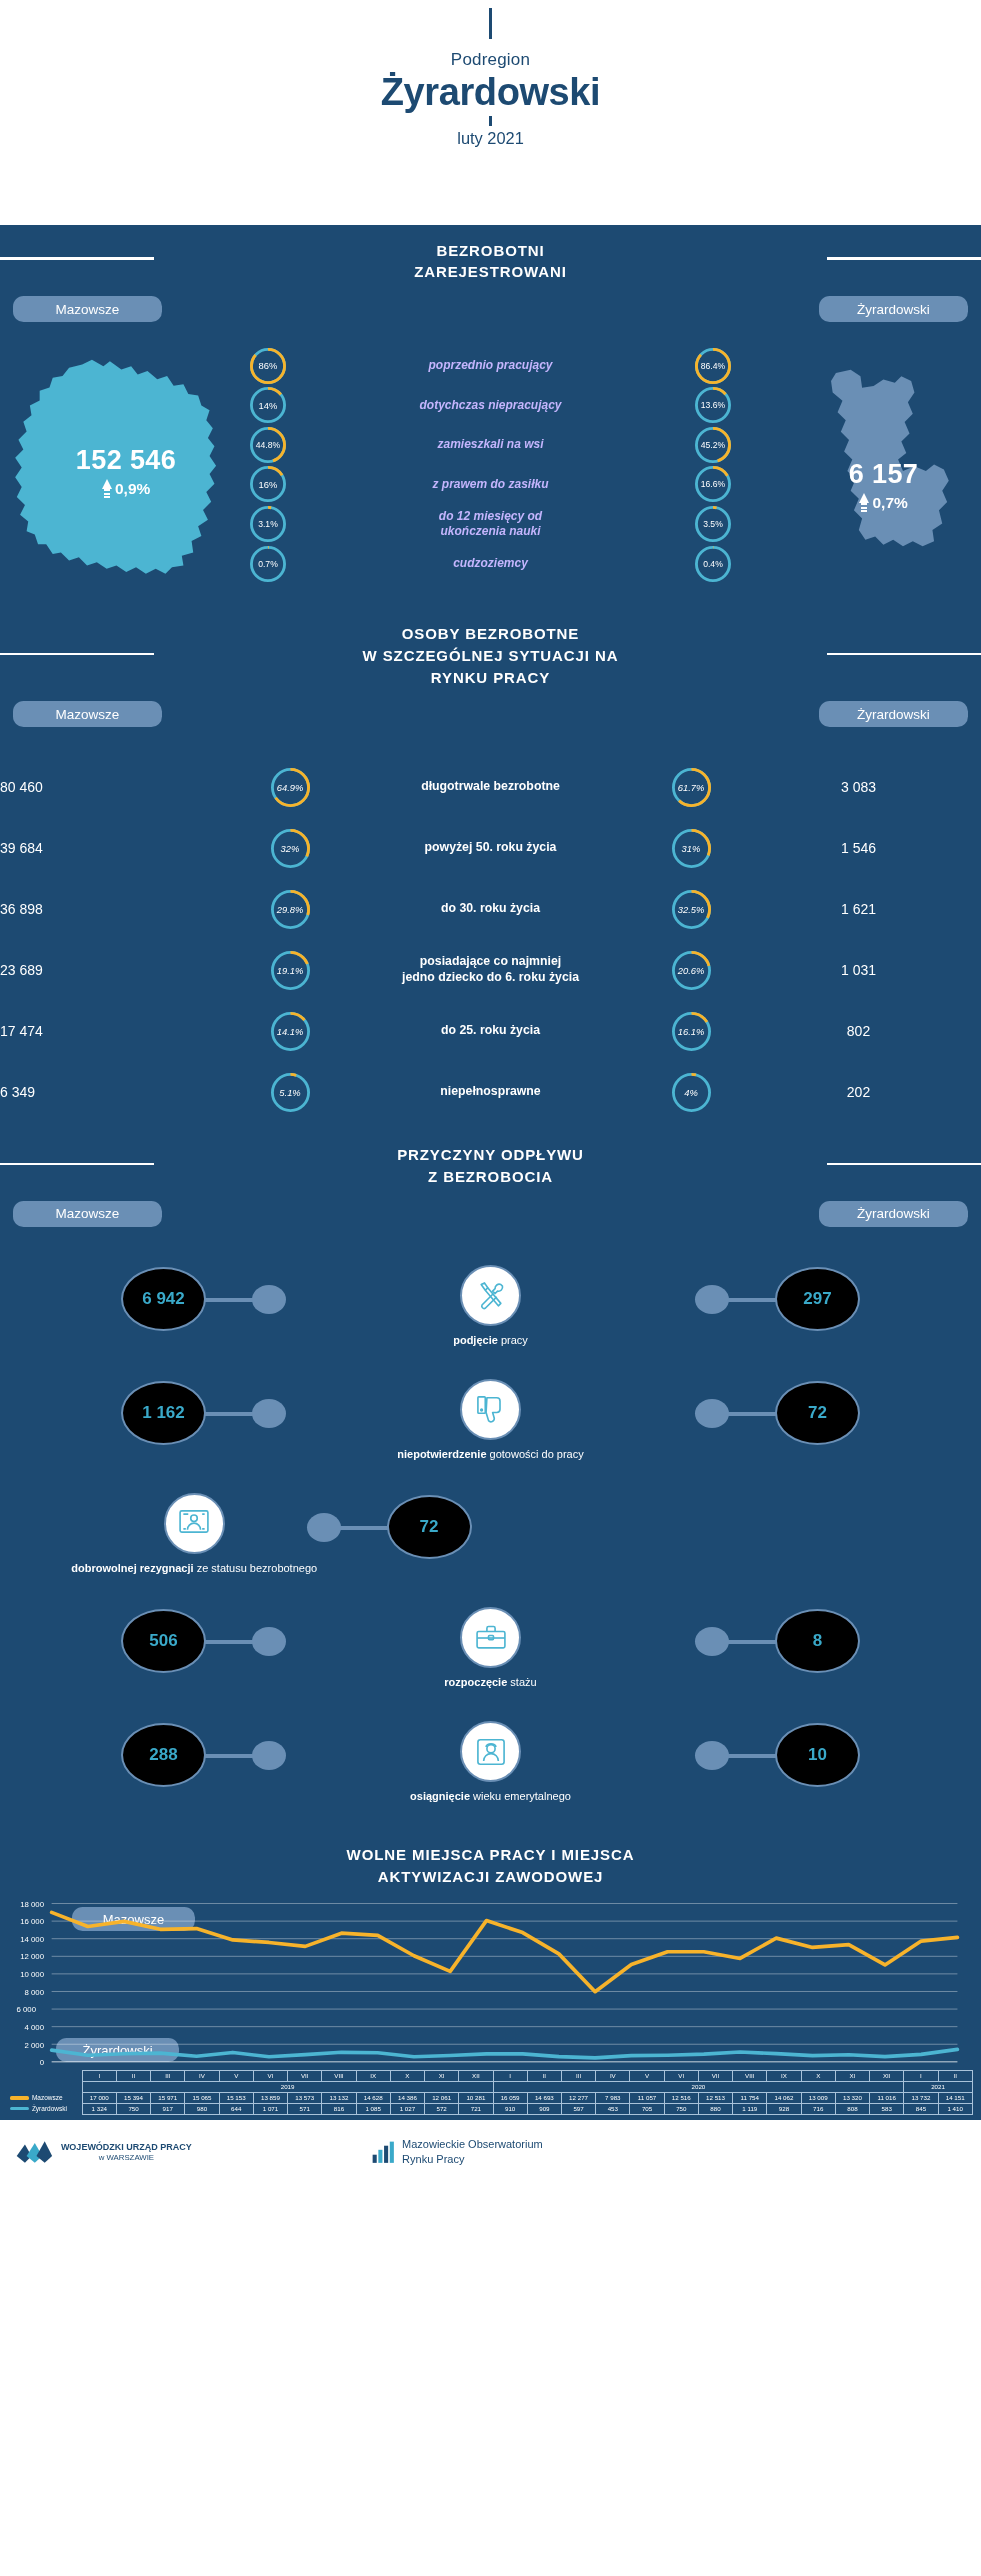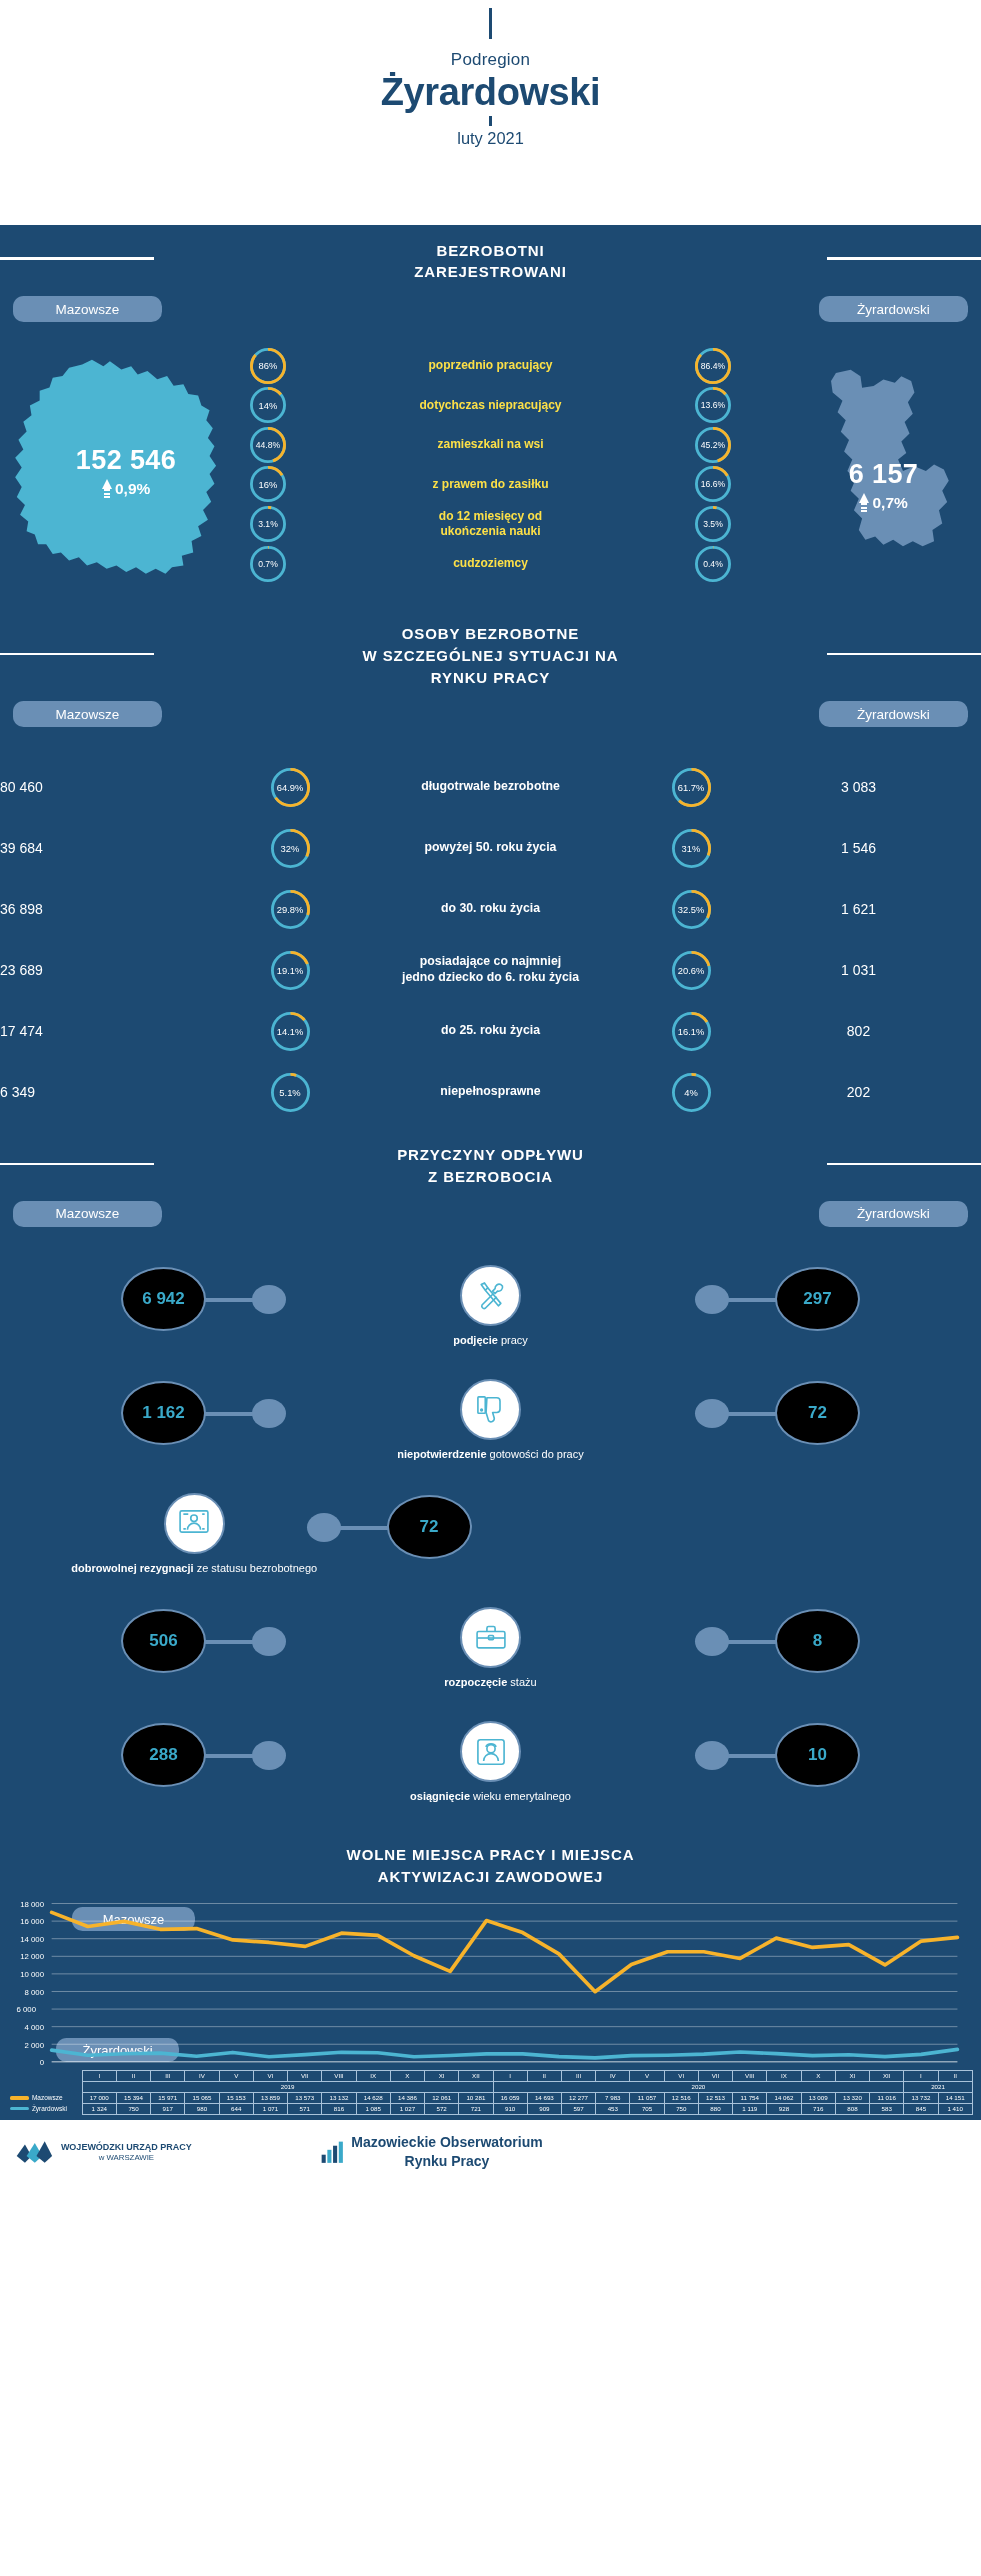--- a/index.html
+++ b/index.html
@@ -92,42 +92,43 @@
 
   
   .rows{
     position:absolute; left:245px; top:6.5px; width:491px;
   }
   .drow{
     display:grid; grid-template-columns:46px 1fr 46px;
     align-items:center; height:38px; margin-bottom:1.6px;
   }
   .dlabel{
-    color:#fde047; font-weight:bold; font-size:12px; text-align:center;
+    color:#c4b5fd; font-weight:bold; font-size:12px; text-align:center;
     line-height:1.25;
+    font-style:italic;
   }
   .donut{ position:relative; width:36px;height:36px; margin:0 auto; }
   .donut svg{ display:block; }
   .donut span{
     position:absolute; inset:0; display:flex;align-items:center;justify-content:center;
     color:#ffffff; font-size:9.4px;
   }
   .donut.small span{ font-size:8.6px; }
 
   
   .sec2{ position:relative; padding:11.4px 0 8.2px 0; }
   .srow{
     display:grid;
     grid-template-columns:245px 90px 1fr 90px 245px;
     align-items:center; height:61px;
   }
   .srow .valL{ color:#fff;font-size:14px;text-align:left; }
   .srow .valR{ color:#fff;font-size:14px;text-align:center; }
   .srow .mid{ color:#fff;font-weight:bold;font-size:12.3px;text-align:center;line-height:1.3; }
-  .donut2{ position:relative;width:39px;height:39px;margin:0 auto; }
+  .donut2{ position:relative;width:39px;height:39px;margin:0 auto;font-style:italic; }
   .donut2 span{
     position:absolute;inset:0;display:flex;align-items:center;justify-content:center;
     color:#ffffff;font-size:9.4px;
   }
 
   
   .sec3{ padding:4.9px 0 11.4px 0; }
   .orow{
     display:grid; grid-template-columns:1fr 204px 1fr;
     align-items:center; height:114px;
@@ -202,21 +203,21 @@
     padding:0 14.7px; gap:13px;
   }
   .f-logo1{ display:flex;align-items:center;gap:8.2px; width:270px; }
   .f-arrows{ width:38px;height:28px;position:relative; }
   .f-txt1{ font-size:9px; color:#1d4a72; font-weight:bold; line-height:1.35; }
   .f-txt1 small{ display:block;font-weight:normal;font-size:7.8px;text-align:center; }
   .f-center{ flex:1; text-align:center; }
   .f-maz{ font-size:21px;font-weight:bold;color:#e0245e;letter-spacing:-0.4px; }
   .f-sub{ font-size:8.6px;color:#777;margin-top:-1.6px; }
   .f-logo3{ display:flex;align-items:center;gap:6.5px;width:245px;justify-content:flex-end; }
-  .f-txt3{ font-size:14px;color:#1d4a72;font-weight:bold;line-height:1.35;text-align:center; }
+  .f-txt3{ font-size:11px;color:#1d4a72;font-weight:normal;line-height:1.35; }
 </style>
 </head>
 <body>
 
 <div class="page">
 
   <div class="header">
     <div class="tick"></div>
     <div class="h-sub">Podregion</div>
     <div class="h-title">Żyrardowski</div>

